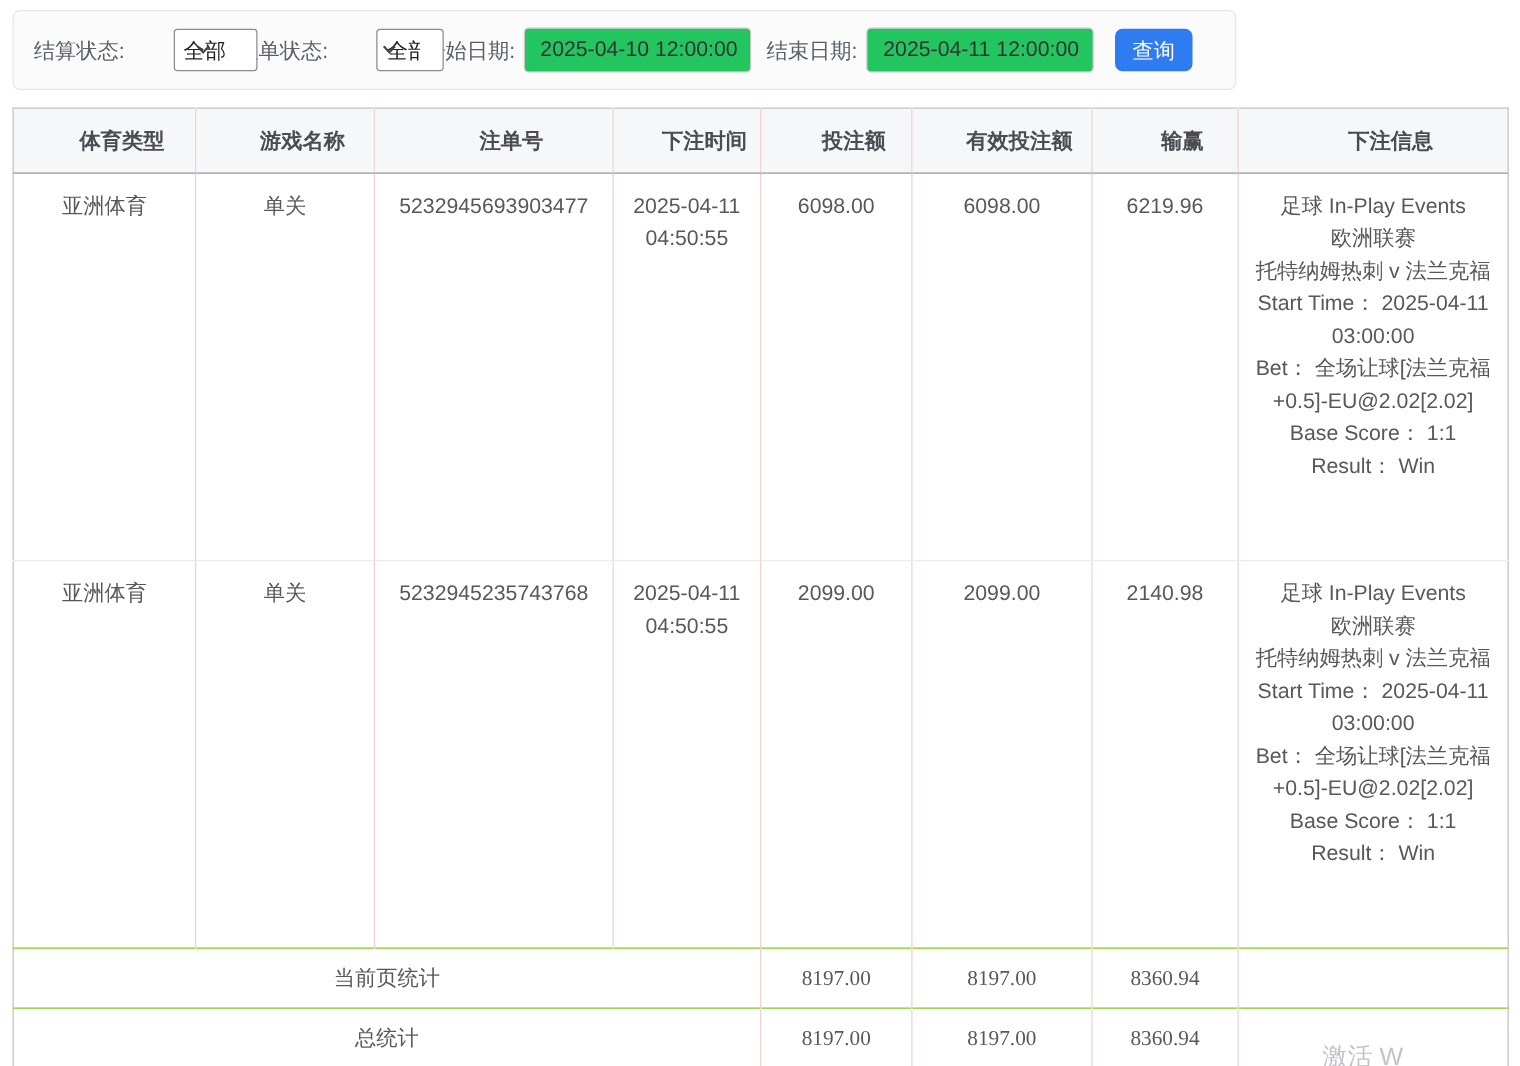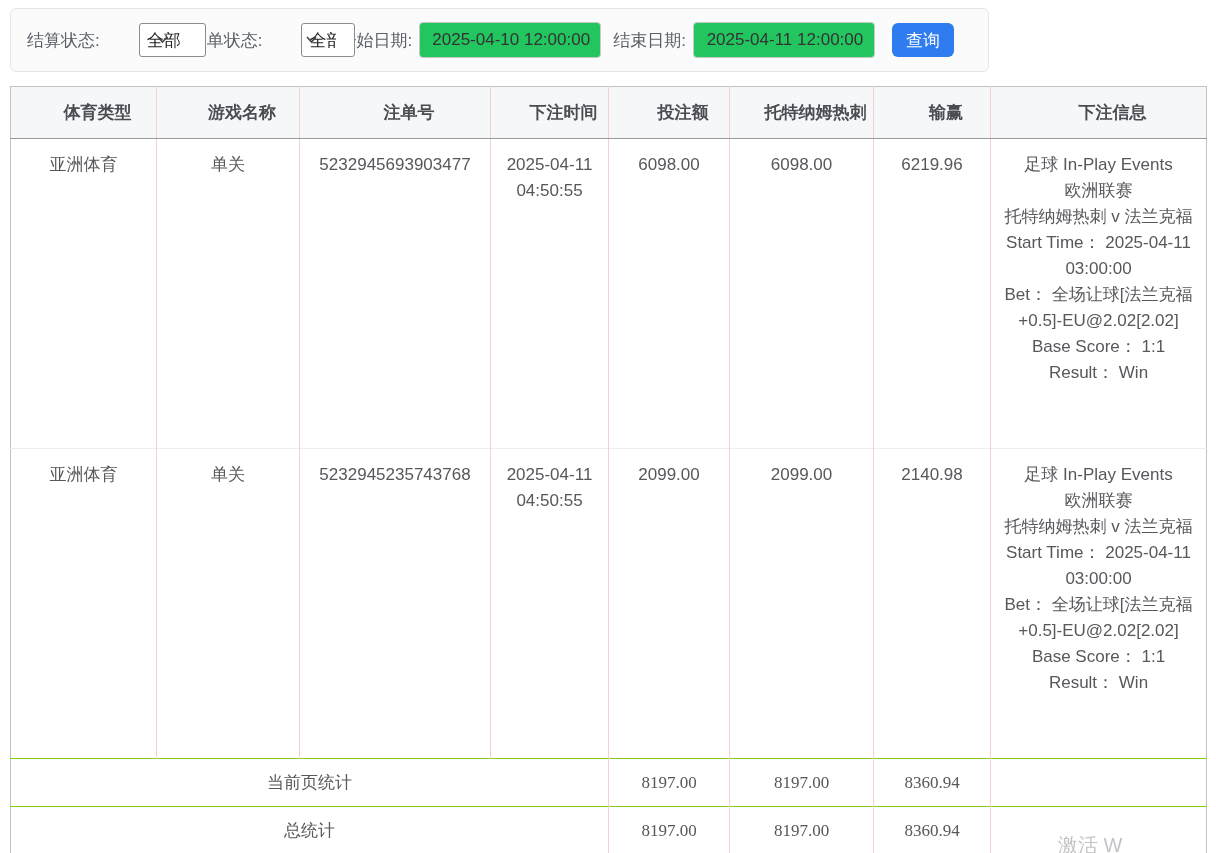--- a/index.html
+++ b/index.html
@@ -169,21 +169,21 @@
       <col style="width:117px">
       <col style="width:216px">
   </colgroup>
   <thead>
     <tr>
       <th>体育类型</th>
       <th>游戏名称</th>
       <th>注单号</th>
       <th>下注时间</th>
       <th>投注额</th>
-      <th>托特纳姆热刺</th>
+      <th>有效投注额</th>
       <th>输赢</th>
       <th>下注信息</th>
     </tr>
   </thead>
   <tbody>
     <tr class="data-row">
       <td>亚洲体育</td>
       <td>单关</td>
       <td>5232945693903477</td>
       <td>2025-04-11 04:50:55</td>

